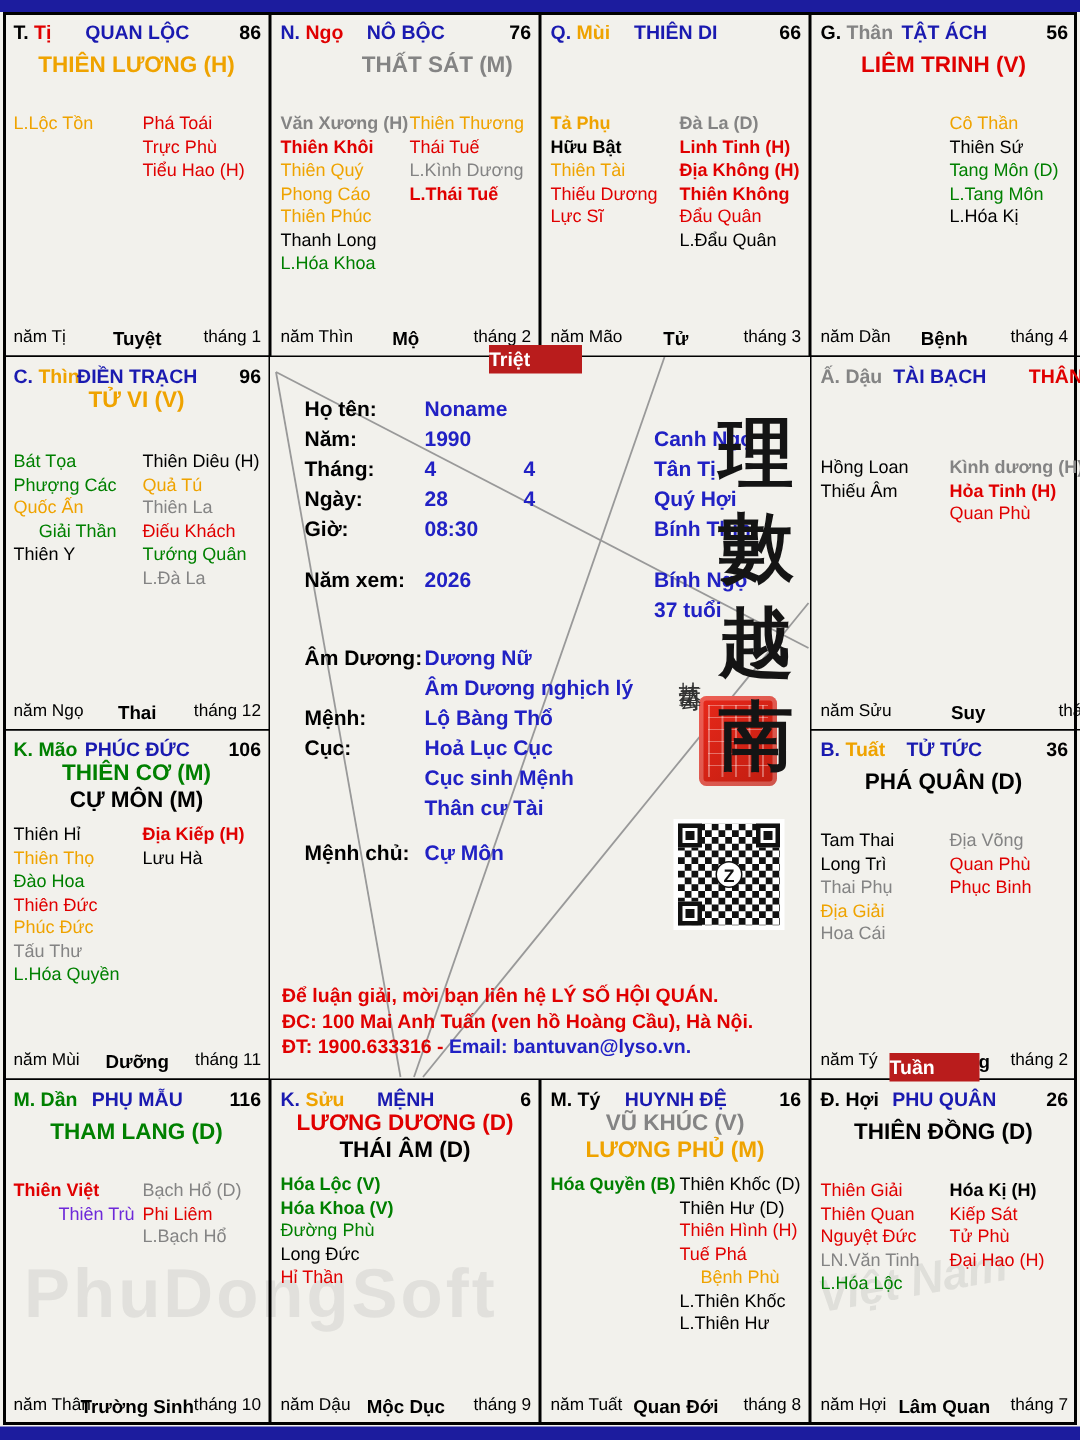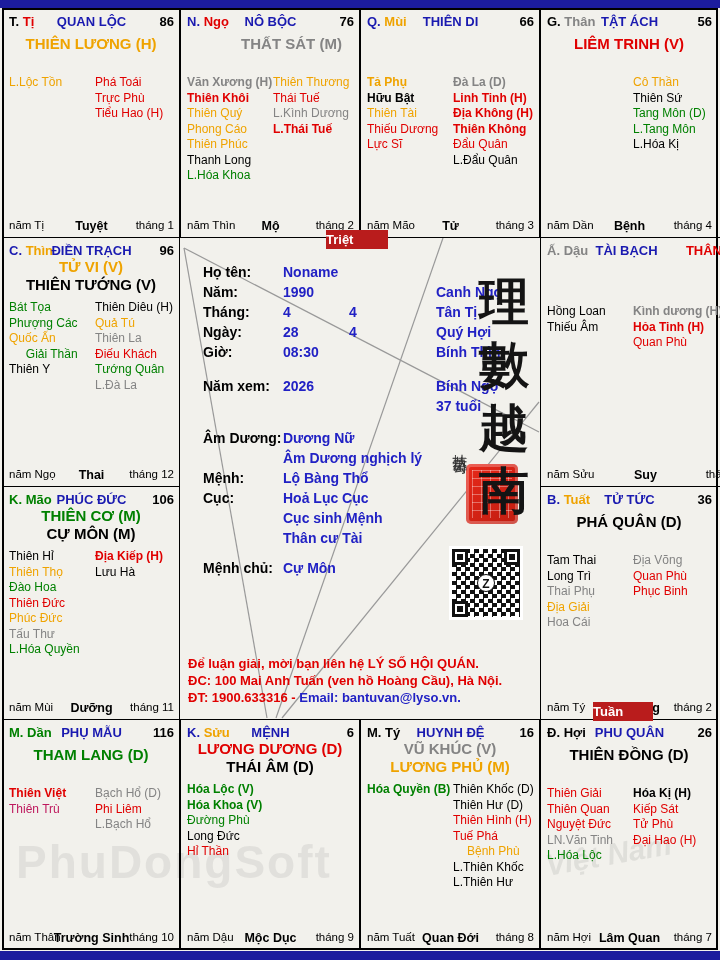--- a/index.html
+++ b/index.html
@@ -174,21 +174,20 @@
     <div class="cf">
       <span class="fl">năm Dần</span>
       <span class="fc">Bệnh</span>
       <span class="fr">tháng 4</span>
     </div>
   </div>
 <div class="cell" id="c4">
     <div class="ch"><span style="color: rgb(26, 26, 176);">C. </span><span style="color: rgb(239, 163, 0);">Thìn</span><span class="cp">ĐIỀN TRẠCH</span><span class="cn">96</span></div>
     <div class="cm" style="top: 20px;">
       <div style="color: rgb(239, 163, 0);">TỬ VI (V)</div>
-      <div style="color: rgb(0, 0, 0);">THIÊN TƯỚNG (V)</div>
     </div>
     <div class="col l" style="top: 62px;">
       <div class="star" style="color: rgb(0, 128, 0);">Bát Tọa</div>
       <div class="star" style="color: rgb(0, 128, 0);">Phượng Các</div>
       <div class="star" style="color: rgb(239, 163, 0);">Quốc Ấn</div>
       <div class="star" style="color: rgb(0, 128, 0); text-align: right;">Giải Thần</div>
       <div class="star" style="color: rgb(0, 0, 0);">Thiên Y</div>
     </div>
     <div class="col r" style="top: 62px;">
       <div class="star" style="color: rgb(0, 0, 0);">Thiên Diêu (H)</div>
@@ -269,21 +268,21 @@
       <span class="fr">tháng 2</span>
     </div>
   </div>
 <div class="cell" id="c8">
     <div class="ch"><span style="color: rgb(0, 128, 0);">M. </span><span style="color: rgb(0, 128, 0);">Dần</span><span class="cp">PHỤ MẪU</span><span class="cn">116</span></div>
     <div class="cm" style="top: 26px;">
       <div style="color: rgb(0, 128, 0);">THAM LANG (D)</div>
     </div>
     <div class="col l" style="top: 66px;">
       <div class="star b" style="color: rgb(224, 0, 0);">Thiên Việt</div>
-      <div class="star" style="color: #be185d;">Thiên Trù</div>
+      <div class="star" style="color: #6d28d9; margin-left: 30px;">Thiên Trù</div>
     </div>
     <div class="col r" style="top: 66px;">
       <div class="star" style="color: rgb(132, 132, 132);">Bạch Hổ (D)</div>
       <div class="star" style="color: rgb(224, 0, 0);">Phi Liêm</div>
       <div class="star" style="color: rgb(132, 132, 132);">L.Bạch Hổ</div>
     </div>
     <div class="cf">
       <span class="fl">năm Thân</span>
       <span class="fc">Trường Sinh</span>
       <span class="fr">tháng 10</span>

